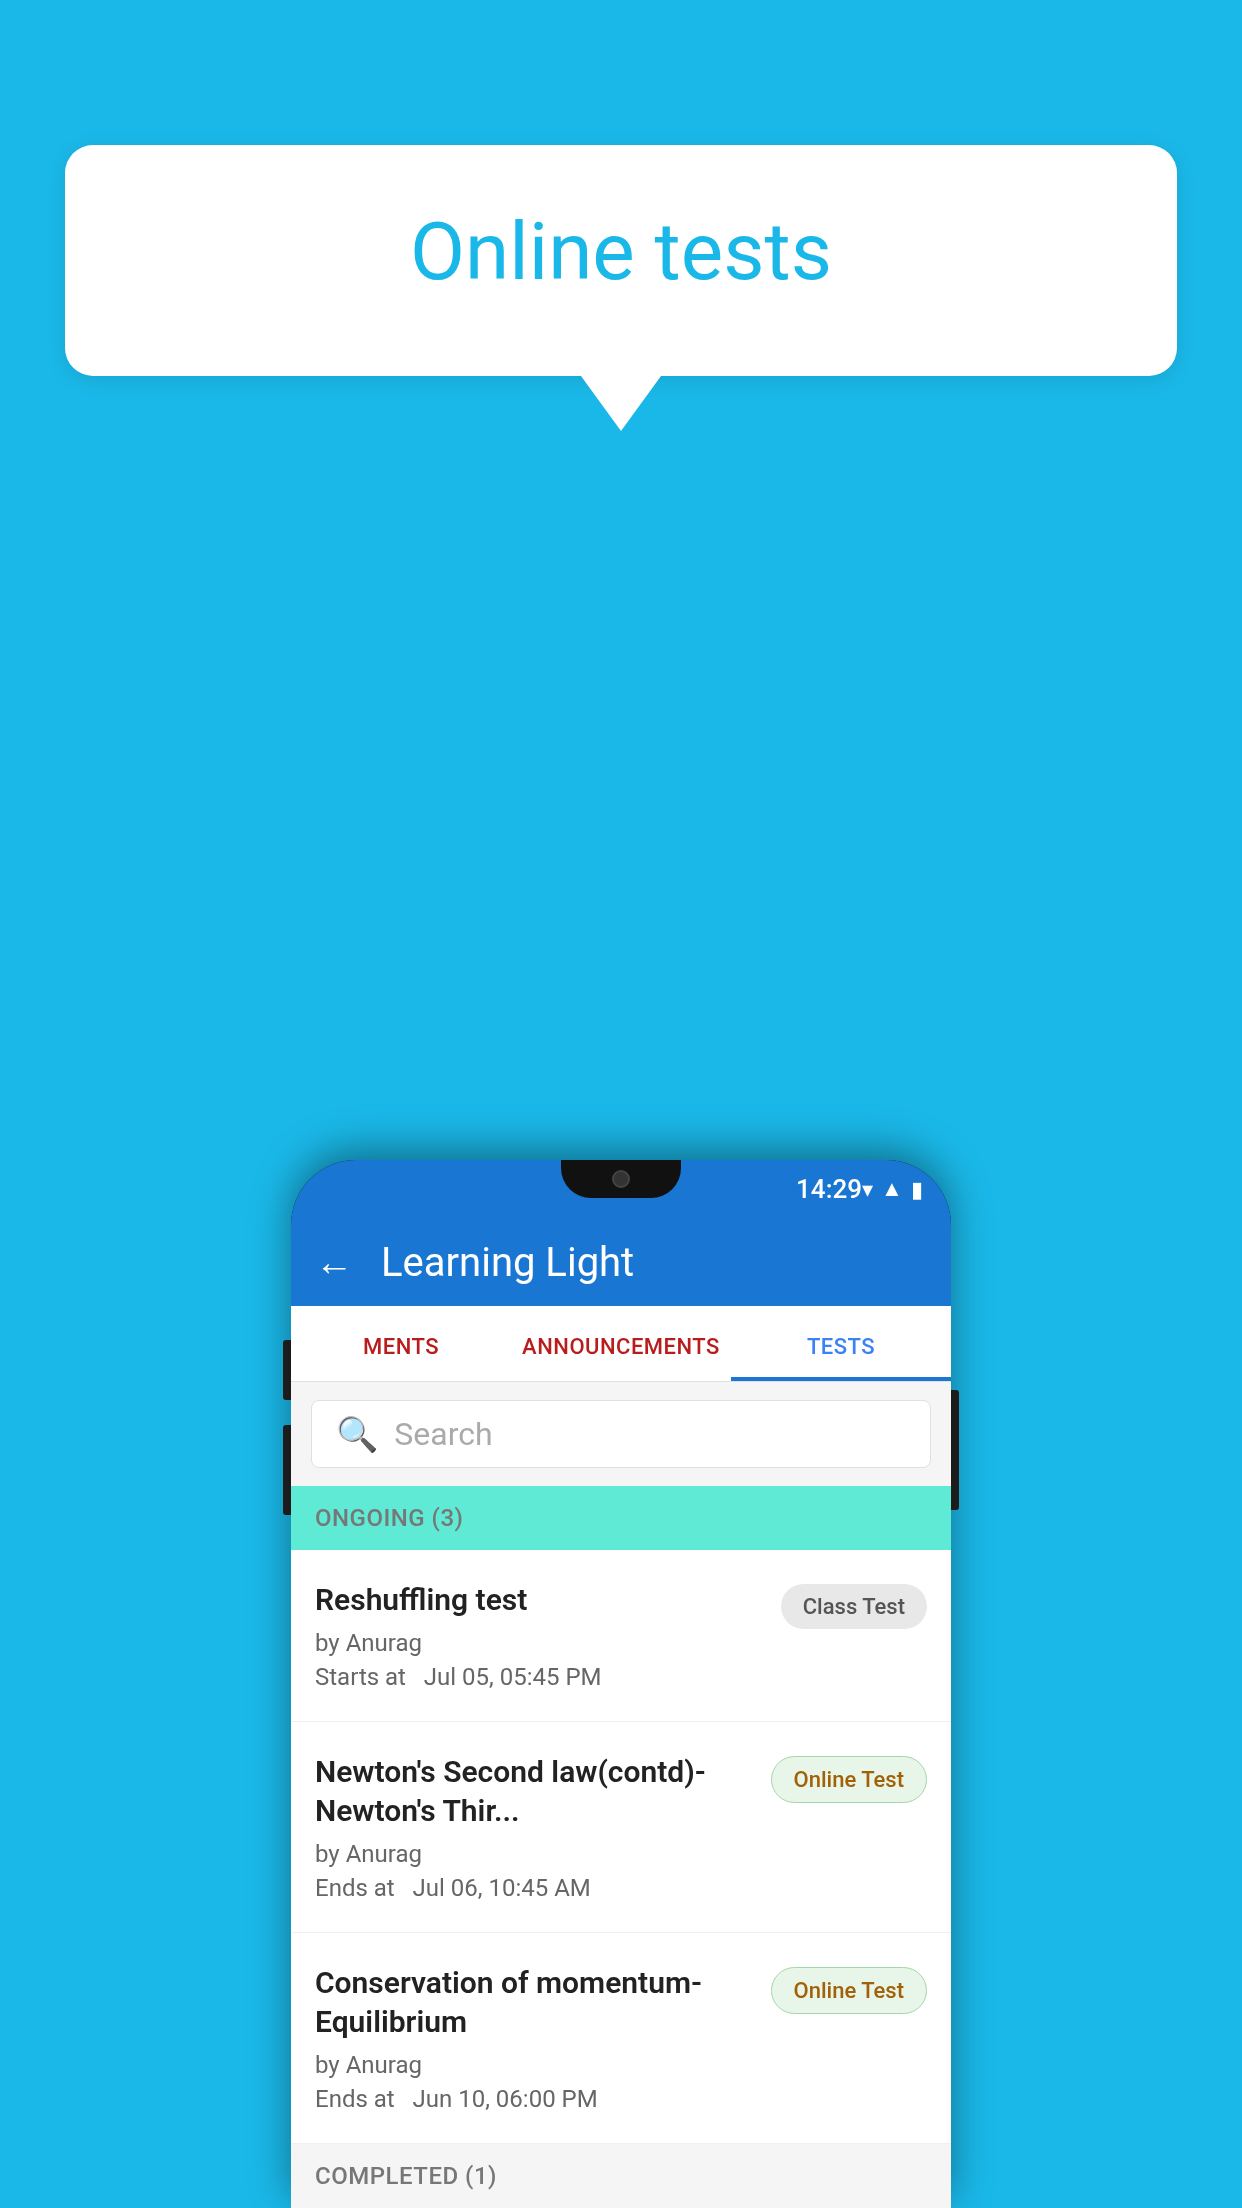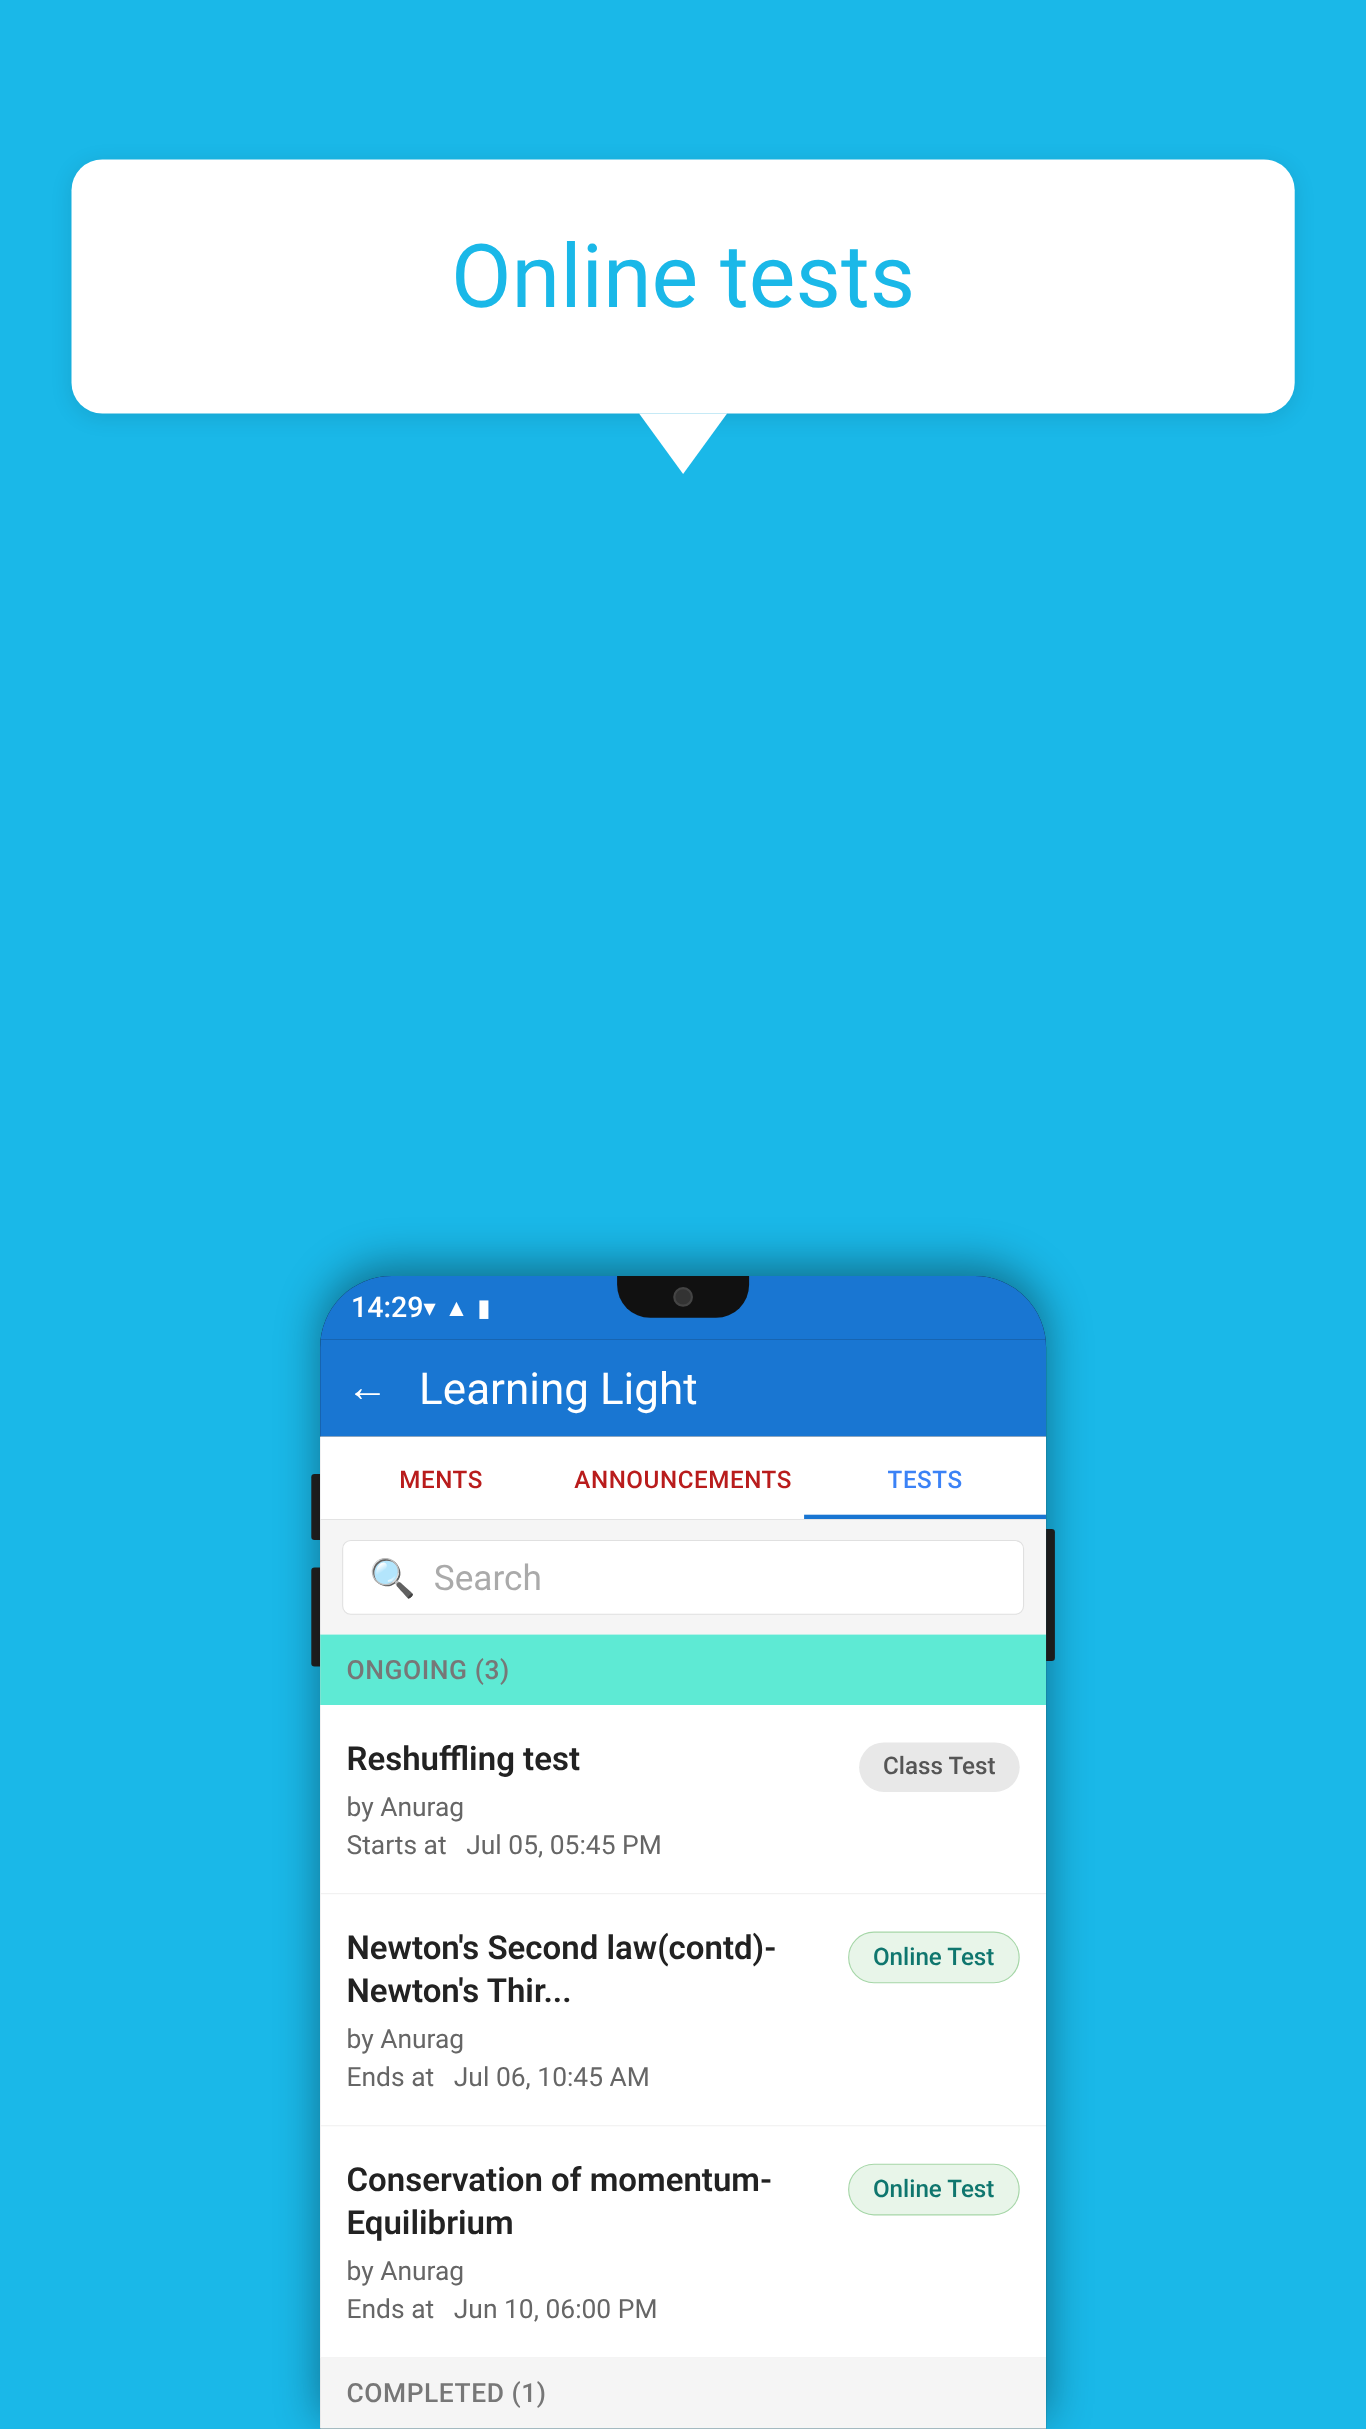--- a/index.html
+++ b/index.html
@@ -69,21 +69,21 @@
       overflow: hidden;
       box-shadow: 0 -10px 40px rgba(0,0,0,0.4);
     }
 
     
     .status-bar {
       background: #1976d2;
       height: 58px;
       display: flex;
       align-items: center;
-      justify-content: flex-start;
+      justify-content: flex-end;
       padding: 0 28px;
       position: relative;
     }
 
     .status-time {
       color: white;
       font-size: 26px;
       font-weight: 500;
     }
 
@@ -293,21 +293,21 @@
       margin-top: 4px;
     }
 
     .badge-class {
       background: #e8e8e8;
       color: #555;
     }
 
     .badge-online {
       background: #e8f5e9;
-      color: #0f766e;
+      color: #a16207;
       border: 1.5px solid #a5d6a7;
     }
 
     
     .phone-screen {
       background: #f5f5f5;
       overflow: hidden;
     }
 
     

